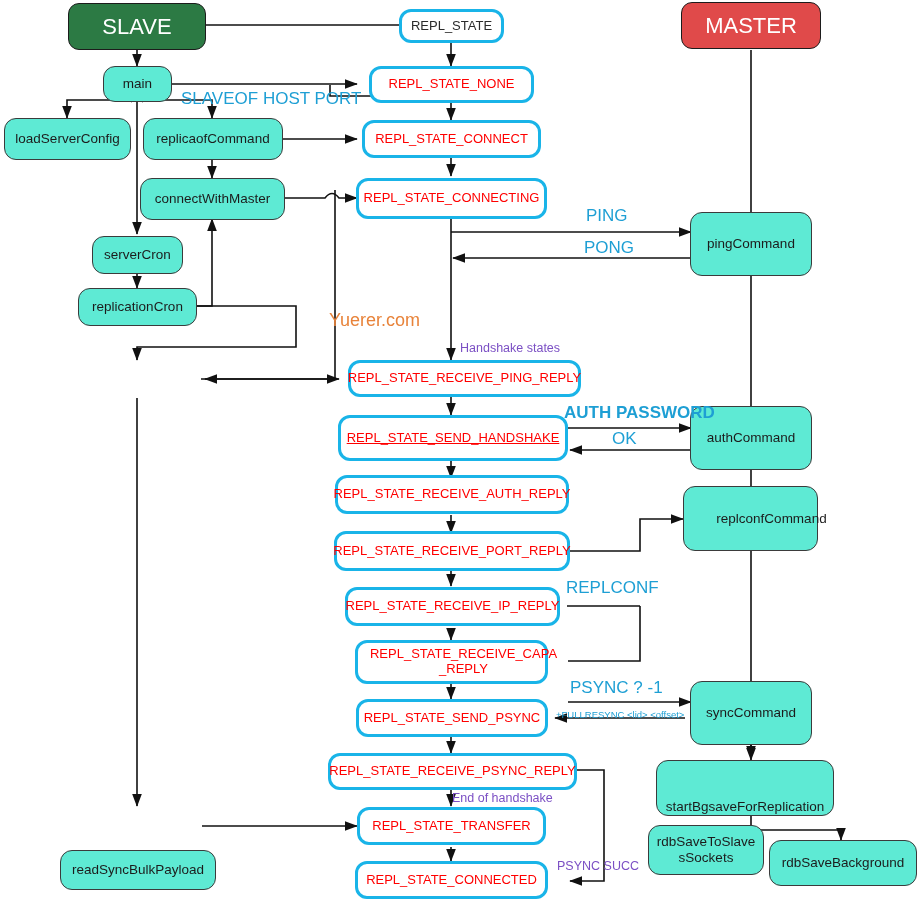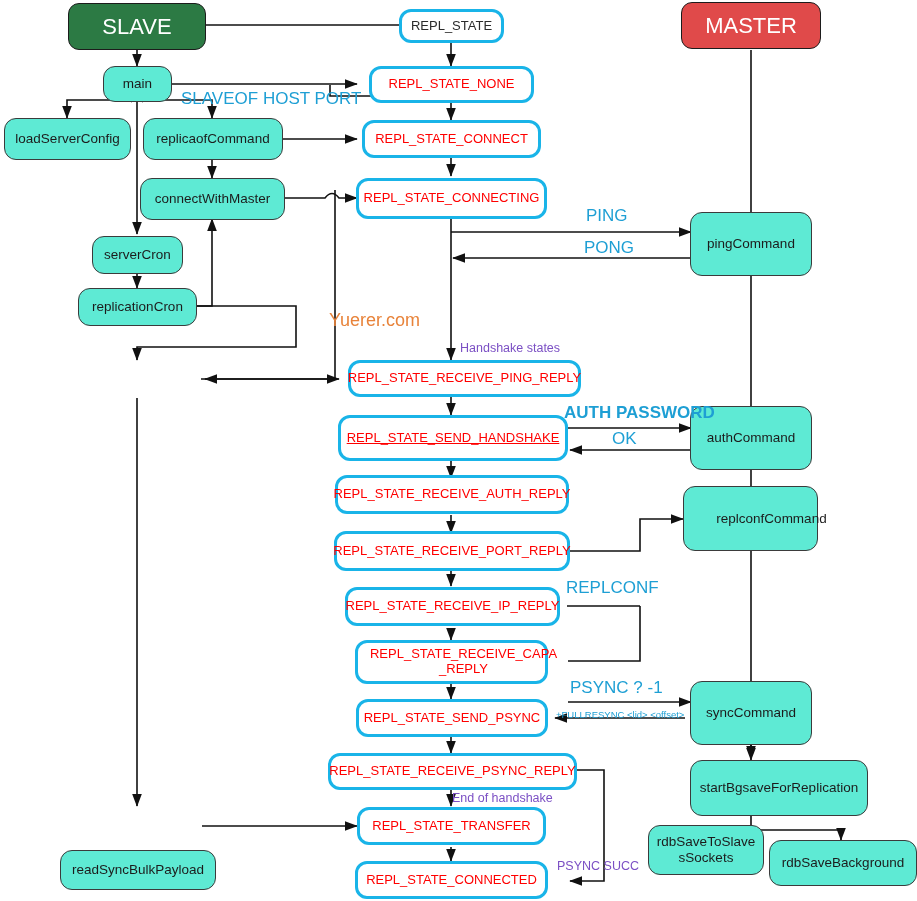--- a/index.html
+++ b/index.html
@@ -153,21 +153,21 @@
   </div>
   <div class="node plain" style="left:690px;top:406px;width:122px;height:64px;">
     <span>authCommand</span>
   </div>
   <div class="node plain" style="left:683px;top:486px;width:135px;height:65px;padding-left:42px;">
     <span>replconfCommand</span>
   </div>
   <div class="node plain" style="left:690px;top:681px;width:122px;height:64px;">
     <span>syncCommand</span>
   </div>
-  <div class="node plain" style="left:690px;top:760px;width:178px;height:56px;">
+  <div class="node plain" style="left:656px;top:760px;width:178px;height:56px;align-items:flex-end;">
     <span>startBgsaveForReplication</span>
   </div>
   <div class="node plain" style="left:648px;top:816px;width:116px;height:50px;white-space:pre-line;margin-top:9px;">
     <span style="white-space:pre-line;">rdbSaveToSlave
 sSockets</span>
   </div>
   <div class="node plain" style="left:769px;top:840px;width:148px;height:46px;">
     <span>rdbSaveBackground</span>
   </div>
 

